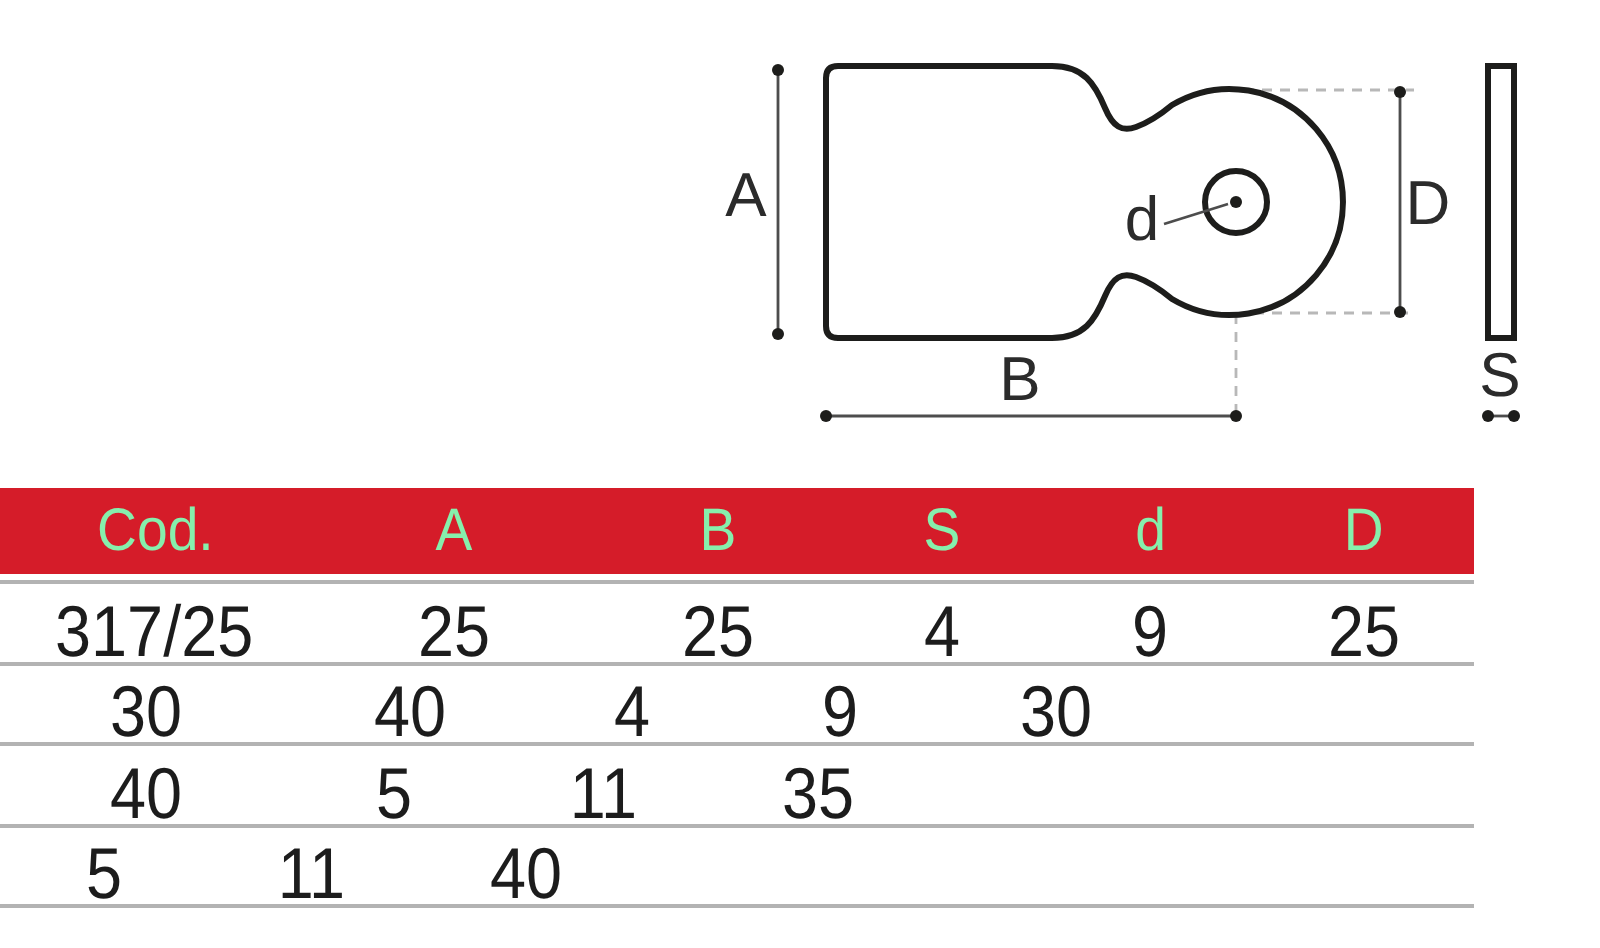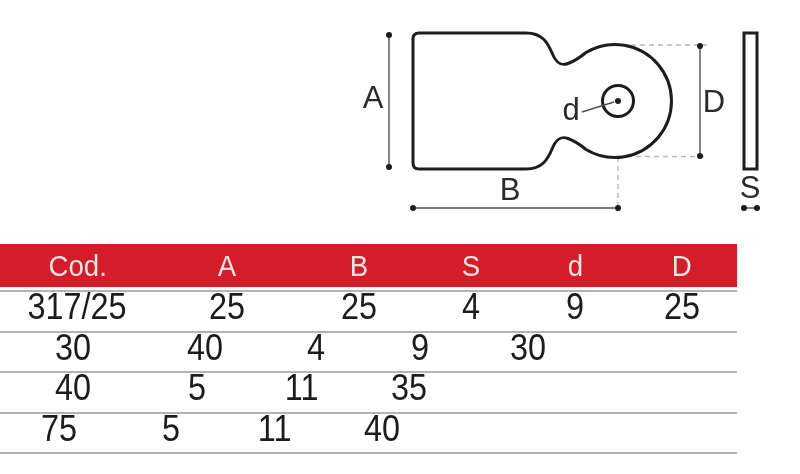--- a/index.html
+++ b/index.html
@@ -10,28 +10,28 @@
   
   .drawing{position:absolute;left:0;top:0;width:800px;height:240px;}
   .dim-label{
     font-family:"Liberation Sans", sans-serif;
     fill:#2b2b2b;font-size:31px;font-weight:400;
   }
   
   .spec-table{position:absolute;left:0;top:244px;width:737px;}
   .thead{
     height:43px;background:#d51c29;display:flex;align-items:center;
-    color:#e5e5e5;font-size:30px;line-height:1;
+    color:#86efac;font-size:30px;line-height:1;
   }
   .tbody{margin-top:3px;border-top:2px solid #b3b3b3;}
   .tr{
     display:flex;height:38.5px;border-bottom:2px solid #b3b3b3;
     color:#1c1c1c;font-size:36px;line-height:0.82;
   }
-  .td,.th{display:flex;justify-content:center;overflow:visible;}
+  .td,.th{display:flex;justify-content:center;align-items:flex-end;overflow:visible;}
   .th{align-items:center;}
   .c0{width:20.96%;}.c1{width:19.74%;}.c2{width:16.15%;}
   .c3{width:14.04%;}.c4{width:14.25%;}.c5{width:14.86%;}
   .cond{display:inline-block;transform:scaleX(0.9);transform-origin:50% 100%;}
   .thead .cond{transform:scaleX(0.92);transform-origin:50% 50%;}
 </style>
 </head>
 <body>
 
 <div class="canvas">
@@ -161,23 +161,20 @@
           </div>
         <div class="td c4">
             <span class="cond">11</span>
           </div>
         <div class="td c5">
             <span class="cond">35</span>
           </div>
       </div>
 
       <div class="tr">
-        <div class="td c2">
-            <span class="cond">75</span>
-          </div>
         <div class="td c3">
             <span class="cond">5</span>
           </div>
         <div class="td c4">
             <span class="cond">11</span>
           </div>
         <div class="td c5">
             <span class="cond">40</span>
           </div>
       </div>

